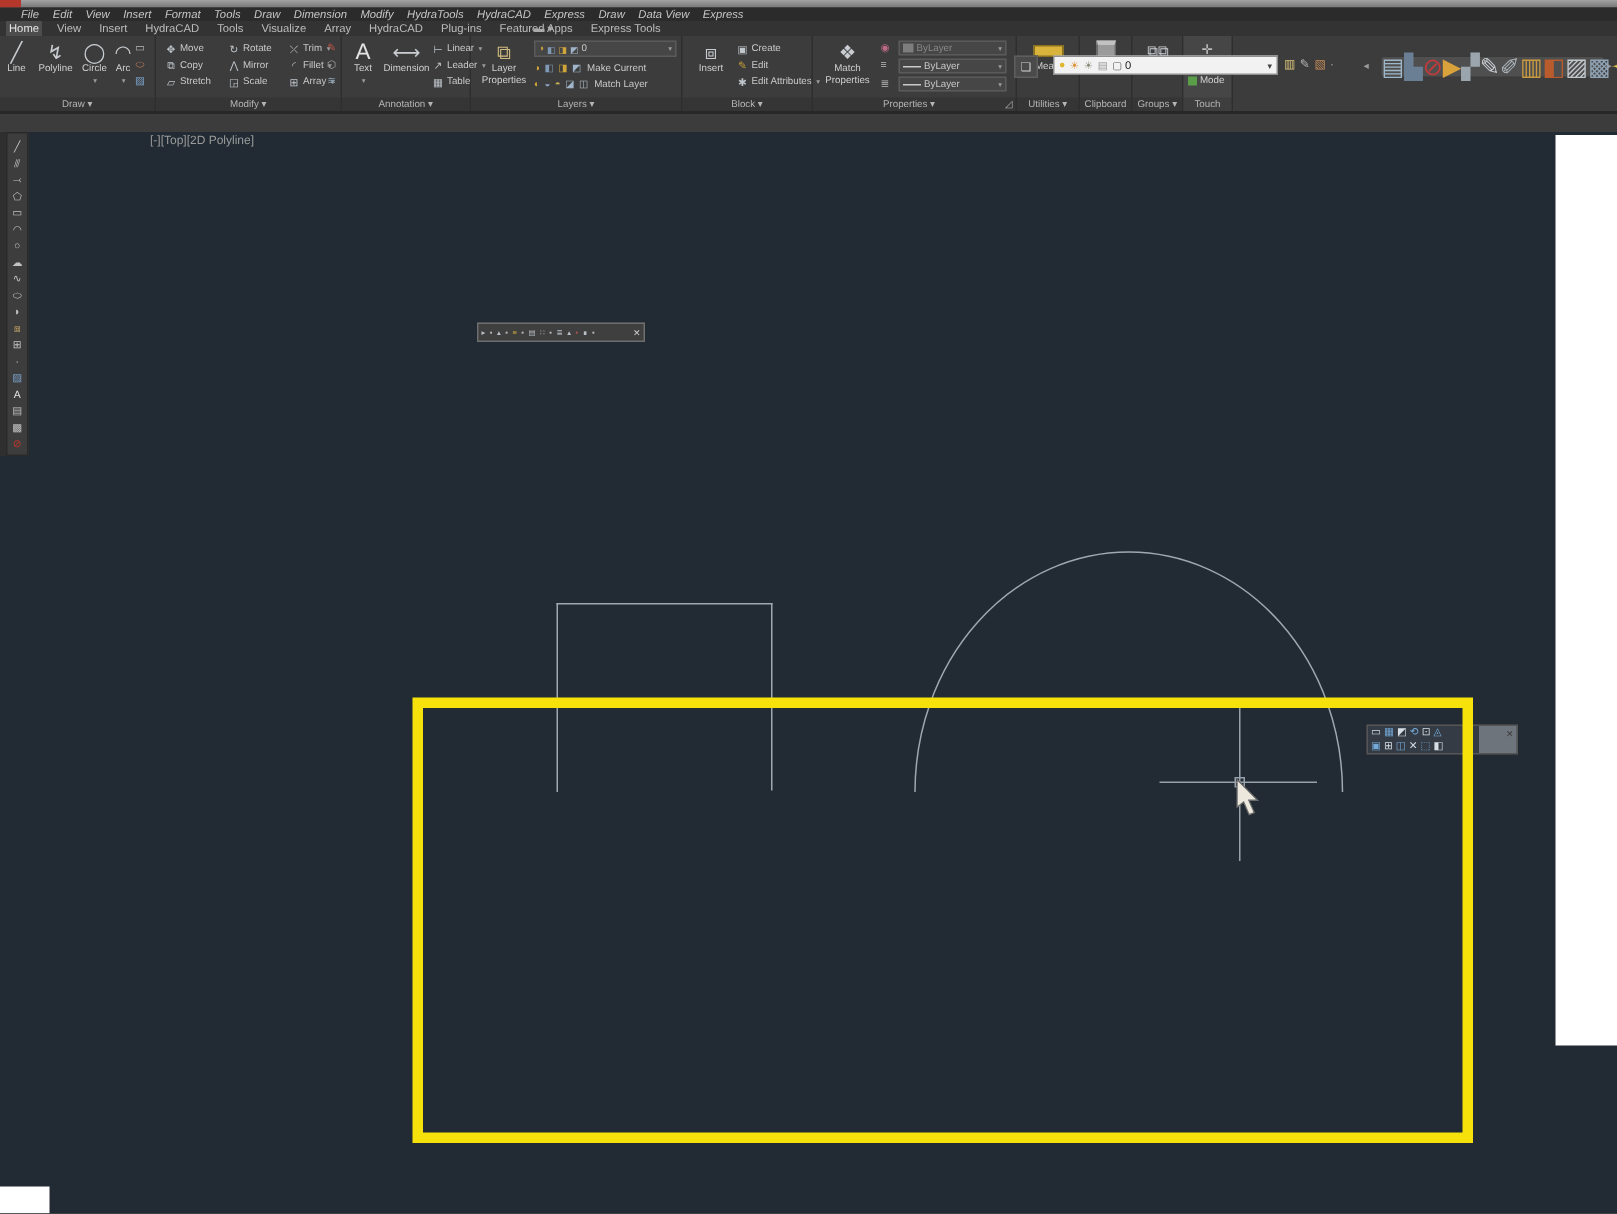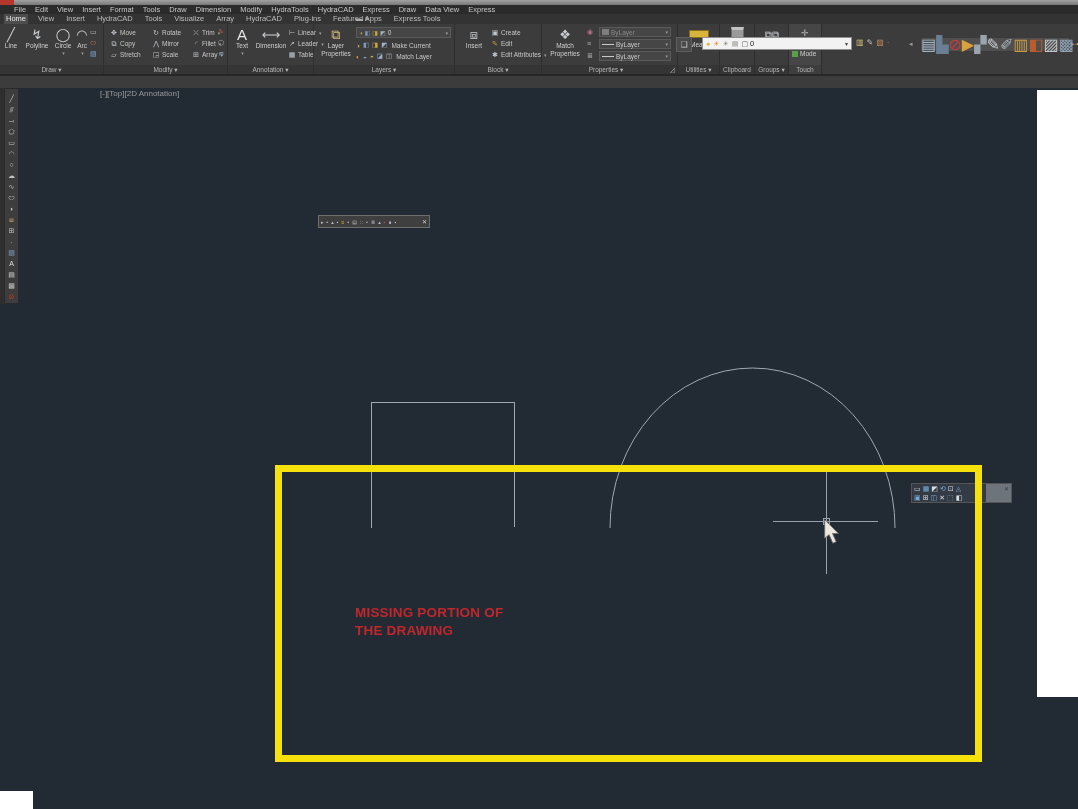--- a/index.html
+++ b/index.html
@@ -6,21 +6,21 @@
   #app{position:relative;width:1078px;height:809px;overflow:hidden;
        font-family:"Liberation Sans",sans-serif;background:#3c3c3c;
        -webkit-font-smoothing:antialiased;}
   .abs{position:absolute;}
   
   #titlebar{left:0;top:0;width:1078px;height:5px;background:linear-gradient(#a2a2a2,#777);}
   #titlelogo{left:0;top:0;width:14px;height:5px;background:#b5372c;}
   
   #menubar{left:0;top:5px;width:1078px;height:9px;background:#2b2b2b;display:flex;align-items:center;
            padding-left:14px;gap:9px;box-sizing:border-box;}
-  #menubar span{font-size:7.5px;color:#c6c6c6;white-space:nowrap;line-height:9px;}
+  #menubar span{font-size:7.5px;color:#c6c6c6;white-space:nowrap;line-height:9px;font-style:italic;}
   
   #tabrow{left:0;top:14px;width:1078px;height:10px;background:#333;display:flex;align-items:center;
           padding-left:4px;gap:8px;box-sizing:border-box;}
   #tabrow span{font-size:7.5px;color:#bdbdbd;white-space:nowrap;line-height:10px;padding:0 2px;}
   #tabrow span.active{background:#4d4d4d;color:#e8e8e8;}
   #ribbon-collapse{left:356px;top:15px;font-size:7px;color:#aaa;}
   
   #ribbon{left:0;top:24px;width:1078px;height:52px;background:#3c3c3c;border-bottom:2px solid #272727;box-sizing:border-box;}
   .panel{position:absolute;top:0;height:50px;border-right:1px solid #2e2e2e;box-sizing:border-box;}
   .plabel{position:absolute;left:0;right:0;bottom:0;height:9px;text-align:center;font-size:6.5px;
@@ -383,21 +383,21 @@
       <span class="li-item" style="color: rgb(201, 154, 63);">▥</span>
       <span class="li-item" style="color: rgb(184, 92, 46);">◧</span>
       <span class="li-item" style="color: rgb(194, 199, 204);">▨</span>
       <span class="li-item" style="color: rgb(143, 163, 181);">▩</span>
       <span class="li-item" style="color: rgb(211, 184, 74);">✦</span>
     </div>
   <span class="abs" style="left:1071px;top:40px;font-size:7px;color:#9a9a9a">▸</span>
 
 
   <div class="abs" id="canvas">
-    <div class="abs" id="vplabel">[-][Top][2D Annotation]</div>
+    <div class="abs" id="vplabel">[-][Top][2D Polyline]</div>
 
     <div class="abs" id="ltb-outer"></div>
     <div class="abs" id="ltb">
         <span class="li-item" style="color: rgb(194, 194, 194);">╱</span>
         <span class="li-item" style="color: rgb(194, 194, 194);">⫻</span>
         <span class="li-item" style="color: rgb(194, 194, 194);">⤙</span>
         <span class="li-item" style="color: rgb(194, 194, 194);">⬠</span>
         <span class="li-item" style="color: rgb(194, 194, 194);">▭</span>
         <span class="li-item" style="color: rgb(194, 194, 194);">◠</span>
         <span class="li-item" style="color: rgb(194, 194, 194);">○</span>
@@ -462,24 +462,20 @@
           <span class="li-item" style="color: rgb(116, 169, 216);">◫</span>
           <span class="li-item" style="color: rgb(215, 221, 228);">✕</span>
           <span class="li-item" style="color: rgb(116, 169, 216);">⬚</span>
           <span class="li-item" style="color: rgb(215, 221, 228);">◧</span>
         </div>
       <div id="mtbb-tail">
         <span style="position:absolute;right:2px;top:1px;font-size:6px;color:#3a3a3a">✕</span>
       </div>
     </div>
 
-    <div class="abs" id="rednote" style="color:#C0272D">
-      <div>MISSING PORTION OF</div>
-      <div>THE DRAWING</div>
-    </div>
 
     <div class="abs" id="ybox"></div>
 
     <div class="abs" id="whiteband"></div>
     <div class="abs" id="whitepatch"></div>
 
     <svg class="abs" style="left:824px;top:431px;z-index:99" width="17" height="27" viewBox="0 0 12 19">
       <polygon points="0.5,0.5 0.5,13.5 3.6,11 6.2,17 8.6,16 6,10.2 10.2,10.2" fill="#EDE8DE" stroke="#6b6b6b" stroke-width="0.6"></polygon>
     </svg>
   </div>

